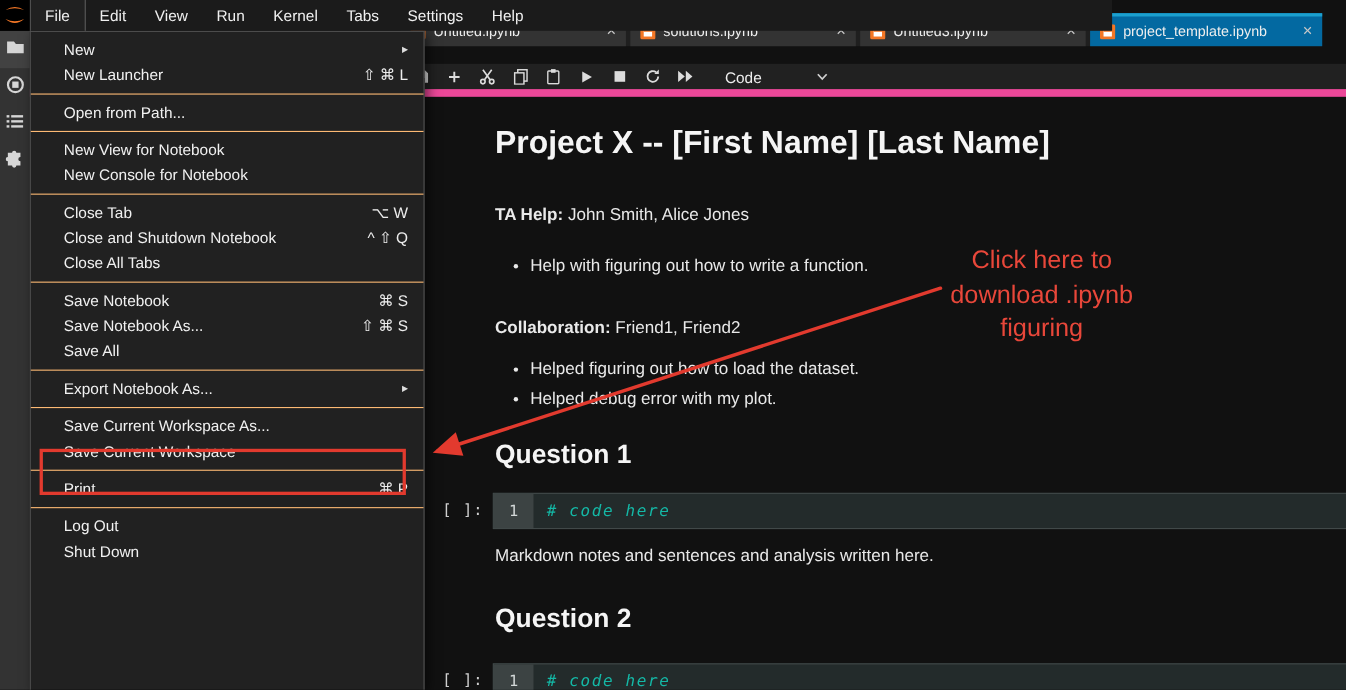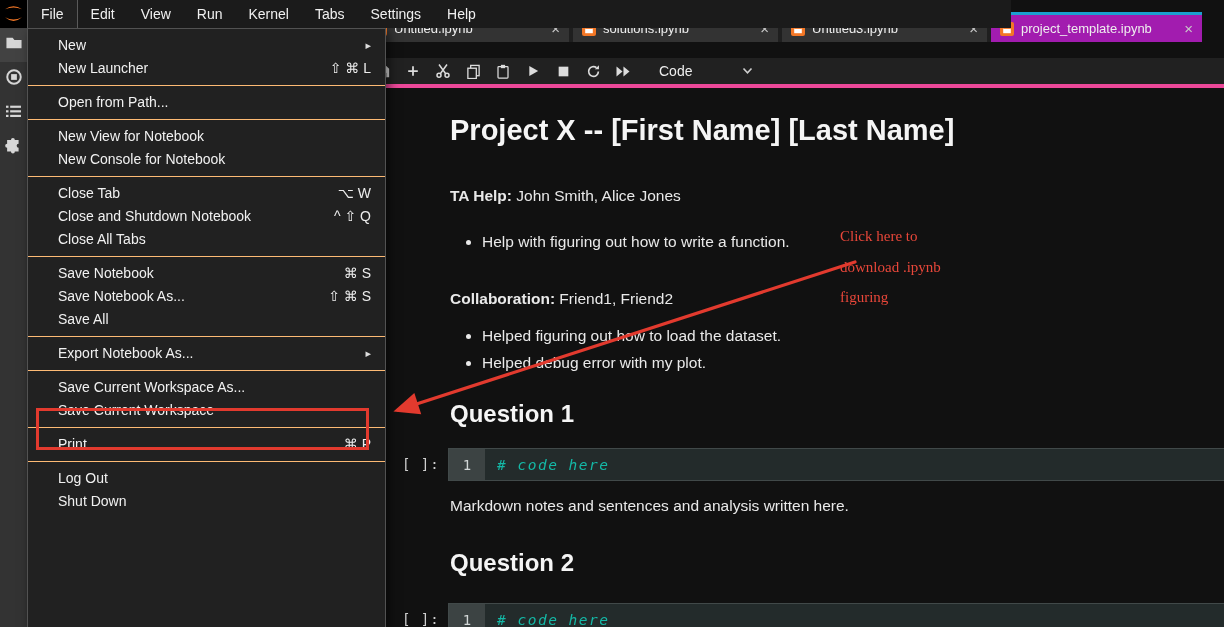--- a/index.html
+++ b/index.html
@@ -35,28 +35,28 @@
 
   
   #tabbar {
     position:absolute; left:27px; top:12px; width:1175px; height:30px;
     background:#1f1f1f; display:flex; padding-left:337px; z-index:5;
   }
   .tab {
     width:206px; margin-right:4px; background:#333333; display:flex; align-items:center;
     padding:0 9px; font-size:13px; gap:7px; border-top:3px solid transparent; color:#eeeeee;
   }
-  .tab.active { background:#a21caf; border-top-color:#1ba0cf; width:212px; margin-right:0; }
+  .tab.active { background:#0369a1; border-top-color:#1ba0cf; width:212px; margin-right:0; }
   .tab-label { flex:1; white-space:nowrap; overflow:hidden; }
   .tab-close { color:#c9c9c9; font-size:15px; line-height:1; }
 
   
   #toolbar {
     position:absolute; left:27px; top:58px; width:1197px; height:30px;
-    background:#212121; border-bottom:4px solid #ec4899;
+    background:#212121; border-bottom:7px solid #ec4899;
     display:flex; align-items:center; padding-left:348px; z-index:5;
   }
   .tbtn { width:16px; height:16px; margin-right:14px; display:flex; align-items:center; justify-content:center; }
   #cell-type-select { display:flex; align-items:center; margin-left:14px; }
   #cell-type-label { font-size:14px; color:#eeeeee; }
   #cell-type-chevron { margin-left:50px; display:flex; }
 
   
   #content { position:absolute; left:364px; top:88px; width:860px; height:539px; z-index:1; overflow:hidden; }
   .nb-title { margin:24px 0 0 86px; font-size:29px; line-height:36px; font-weight:bold; color:#f5f5f5; }
@@ -107,22 +107,22 @@
   .menu-item .sub { color:#dddddd; font-size:11px; }
   .menu-item.dimmed { height:12px; line-height:15px; overflow:hidden; color:#4d4d4d; }
   .menu-item.highlighted { background:linear-gradient(#4b4b4b,#3a3a3a); }
 
   
   #red-rect {
     position:absolute; left:36px; top:408px; width:333px; height:42px;
     border:3px solid #e23a2e; z-index:50;
   }
   #annotation-text {
-    position:absolute; left:840px; top:221px; width:214px; 
-    font-size:15px; line-height:30.5px; color:#e8473a; z-index:20;font-family:Liberation Serif, serif;
+    position:absolute; left:840px; top:221px; width:214px; text-align:center;
+    font-size:23px; line-height:30.5px; color:#e8473a; z-index:20;
   }
   #arrow-overlay { position:absolute; left:0; top:0; width:1224px; height:627px; z-index:55; pointer-events:none; }
 </style>
 </head>
 <body>
 
 <div id="menubar">
     <div class="menubar-item active">File</div>
     <div class="menubar-item">Edit</div>
     <div class="menubar-item">View</div>

